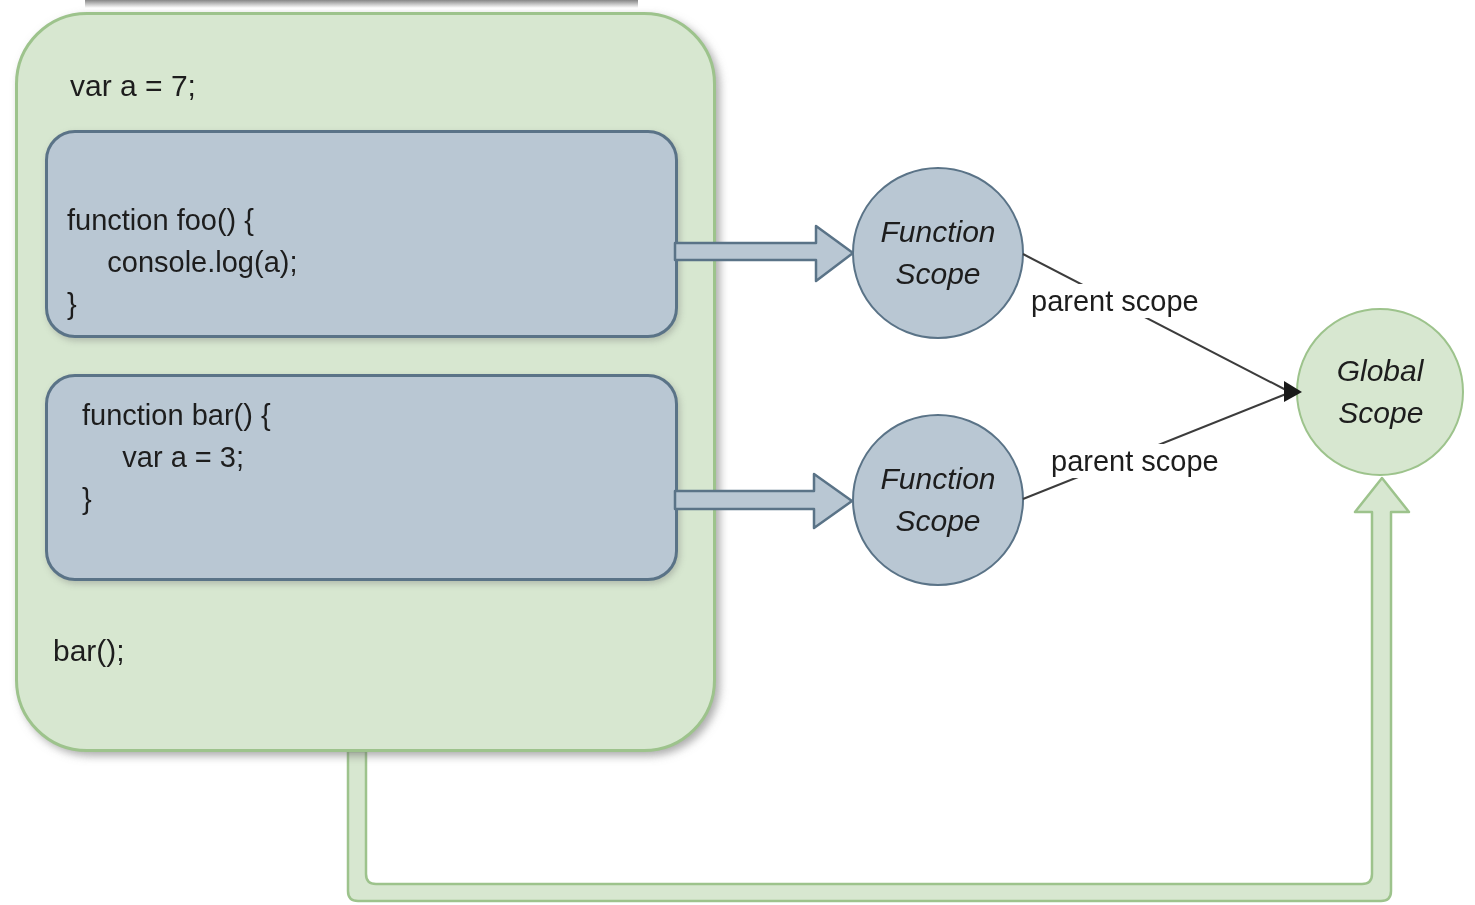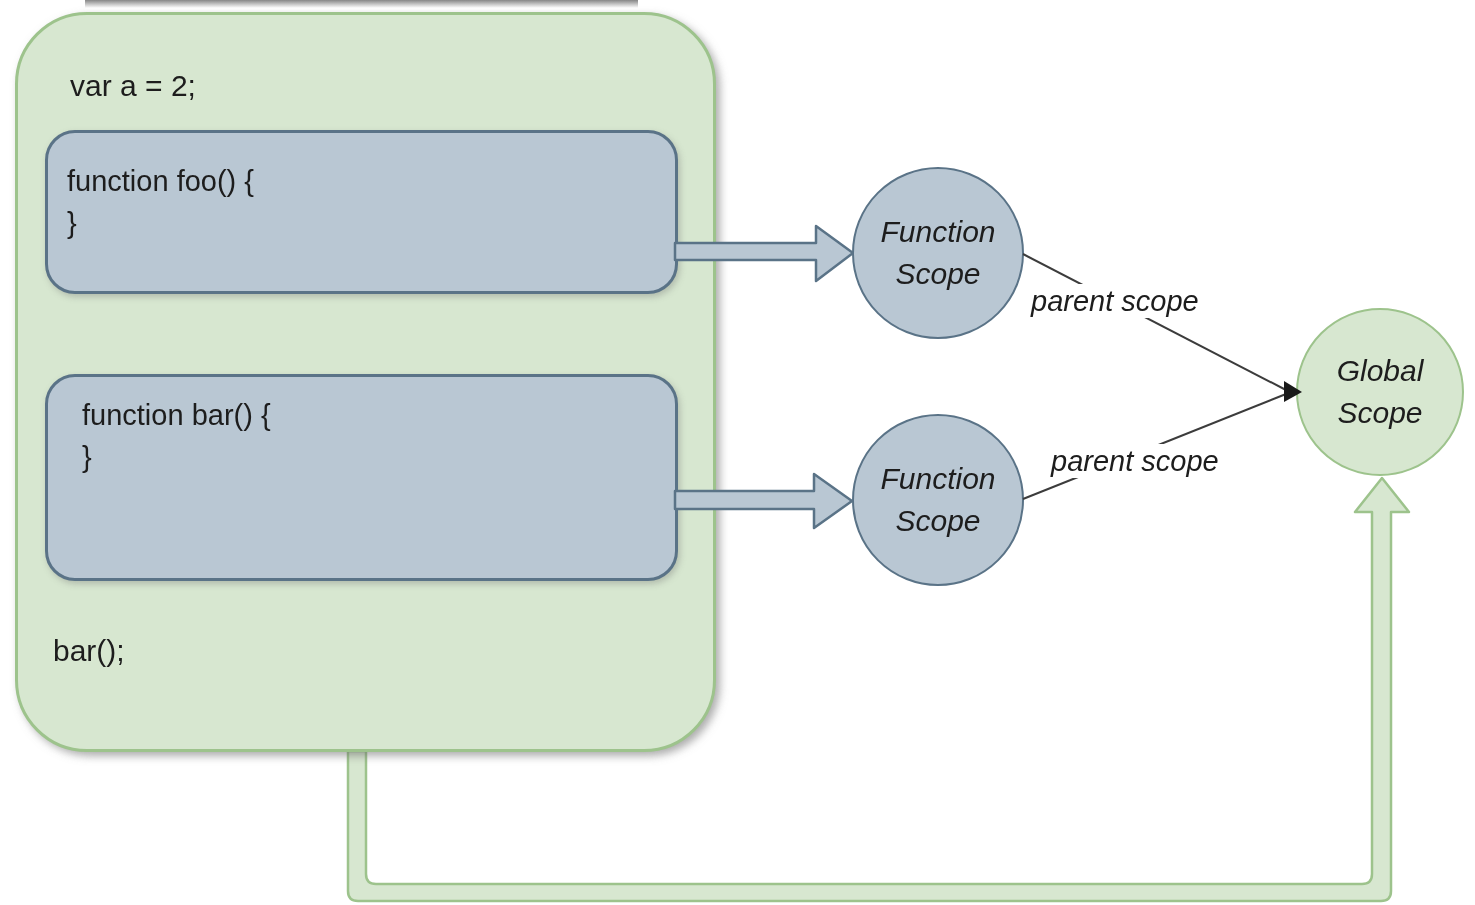--- a/index.html
+++ b/index.html
@@ -32,66 +32,68 @@
     background:linear-gradient(to bottom, rgba(100,100,100,.78), rgba(150,150,150,0));
   }
   .code-text{position:absolute;font-size:30px;line-height:34px;z-index:2;white-space:pre;}
   #var-code{left:70px;top:69px;}
   #bar-code{left:53px;top:634px;}
   .fn-box{
     position:absolute;left:45px;width:633px;box-sizing:border-box;
     background:var(--blue-fill);border:3px solid var(--blue-border);border-radius:30px;
     box-shadow:2px 3px 6px rgba(110,110,110,.35);z-index:2;
   }
-  #foo-box{top:130px;height:164px;padding:27px 0 0 19px;border-radius:30px;}
+  #foo-box{top:130px;height:208px;padding:66px 0 0 19px;border-radius:30px;}
   #bar-box{top:374px;height:207px;padding:17px 0 13px 34px;}
   .code-line{font-size:29px;line-height:42px;white-space:pre;}
   #svg-arrows{z-index:3;}
   .circle{
     position:absolute;border-radius:50%;box-sizing:border-box;z-index:4;
     display:flex;align-items:center;justify-content:center;text-align:center;
     white-space:pre-line;font-size:30px;line-height:42px;font-style:italic;
   }
   .fn-circle{width:172px;height:172px;background:var(--blue-fill);border:2.5px solid var(--blue-border);}
   #function-scope-1{left:852px;top:167px;}
   #function-scope-2{left:852px;top:414px;}
-  #global-scope{left:1296px;top:308px;width:168px;height:168px;background:var(--green-fill);border:2.5px solid var(--green-border);}
+  #global-scope{left:1296px;top:308px;width:168px;height:168px;background:var(--green-fill);border:2.5px solid var(--green-border);text-align:right;}
   #svg-lines{z-index:5;}
   .edge-label{
     position:absolute;background:var(--background);font-size:29px;line-height:34px;
-    padding:0 5px;z-index:6;white-space:nowrap;font-style:italic;
+    padding:0 5px;z-index:6;white-space:nowrap;
   }
   #parent-scope-1{left:1026px;top:284px;}
   #parent-scope-2{left:1046px;top:444px;}
   .green-shape{fill:var(--green-fill);stroke:var(--green-border);stroke-width:2.5;stroke-linejoin:round;}
   .blue-shape{fill:var(--blue-fill);stroke:var(--blue-border);stroke-width:2.5;stroke-linejoin:round;}
   .thin-line{stroke:var(--line-color);stroke-width:2;}
   .thin-arrowhead{fill:var(--arrowhead-color);}
 </style>
 </head>
 <body>
 
 <div class="canvas">
 
   <svg id="svg-connector" class="layer" viewBox="0 0 1475 905">
     <path class="green-shape" d="M348,751 L348,891 Q348,901 358,901 L1381,901 Q1391,901 1391,891 L1391,512 L1409,512 L1382,478 L1355,512 L1372,512 L1372,874 Q1372,884 1362,884 L376,884 Q366,884 366,874 L366,751 Z"></path>
   </svg>
 
   <div id="global-box"></div>
   <div id="top-shadow"></div>
 
-  <div id="var-code" class="code-text">var a = 2;</div>
+  <div id="var-code" class="code-text">var a = 7;</div>
 
   <div id="foo-box" class="fn-box">
     <div class="code-line">function foo() {</div>
+    <div class="code-line">     console.log(a);</div>
     <div class="code-line">}</div>
   </div>
 
   <div id="bar-box" class="fn-box">
     <div class="code-line">function bar() {</div>
+    <div class="code-line">     var a = 3;</div>
     <div class="code-line">}</div>
   </div>
 
   <div id="bar-code" class="code-text">bar();</div>
 
   <svg id="svg-arrows" class="layer" viewBox="0 0 1475 905">
     <path class="blue-shape" d="M675,243 L816,243 L816,226 L853,253 L816,281 L816,260 L675,260 Z"></path>
     <path class="blue-shape" d="M675,491 L814,491 L814,474 L852,501 L814,528 L814,509 L675,509 Z"></path>
   </svg>
 

